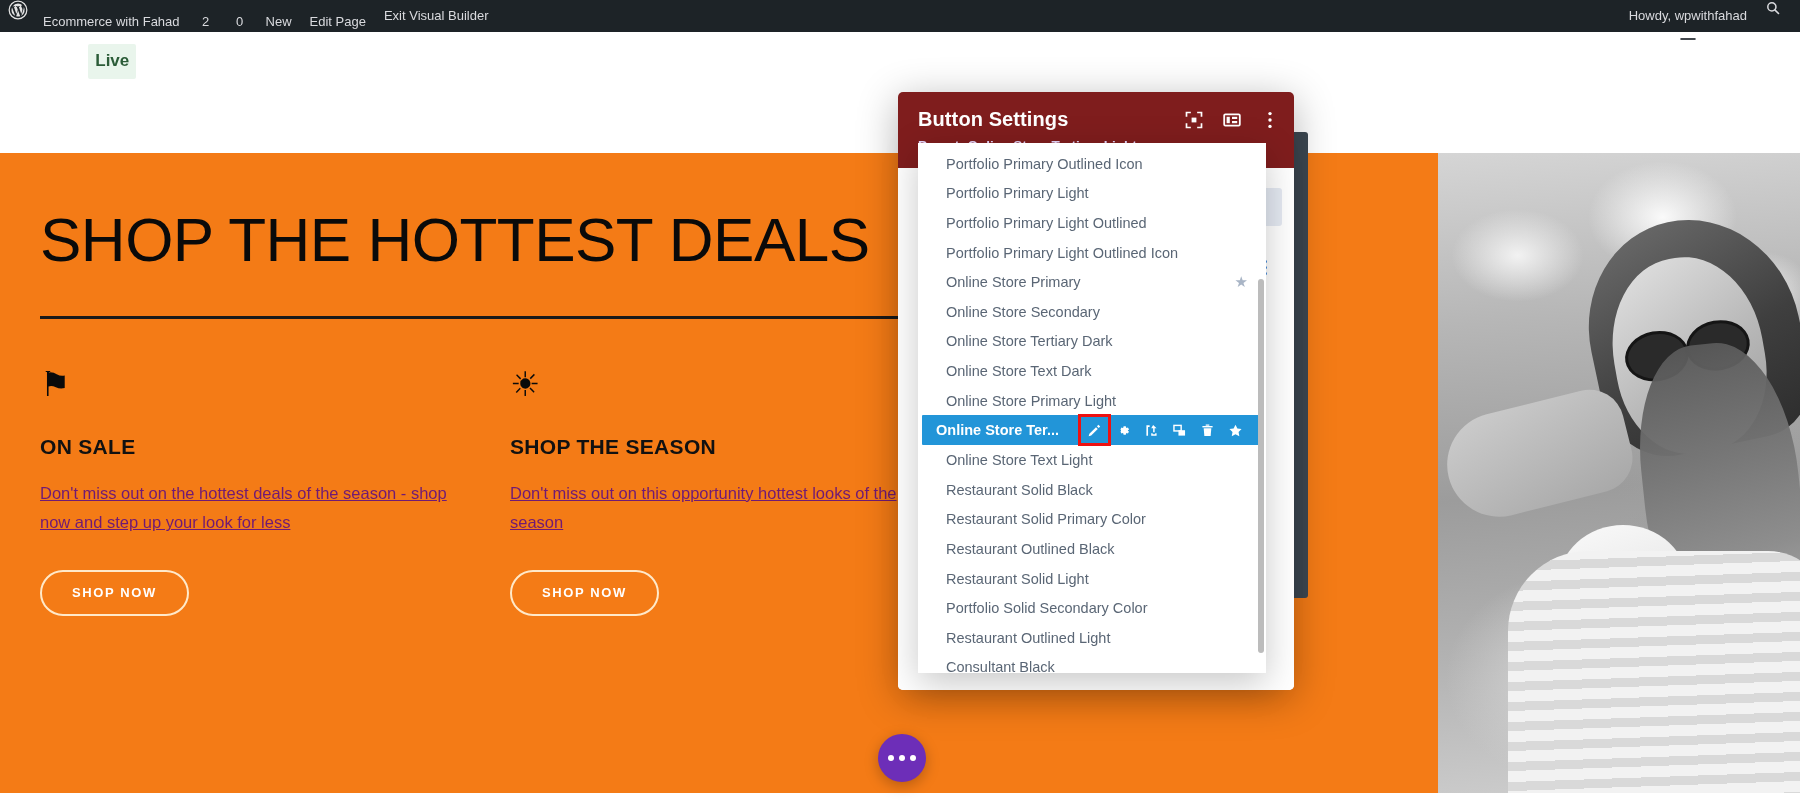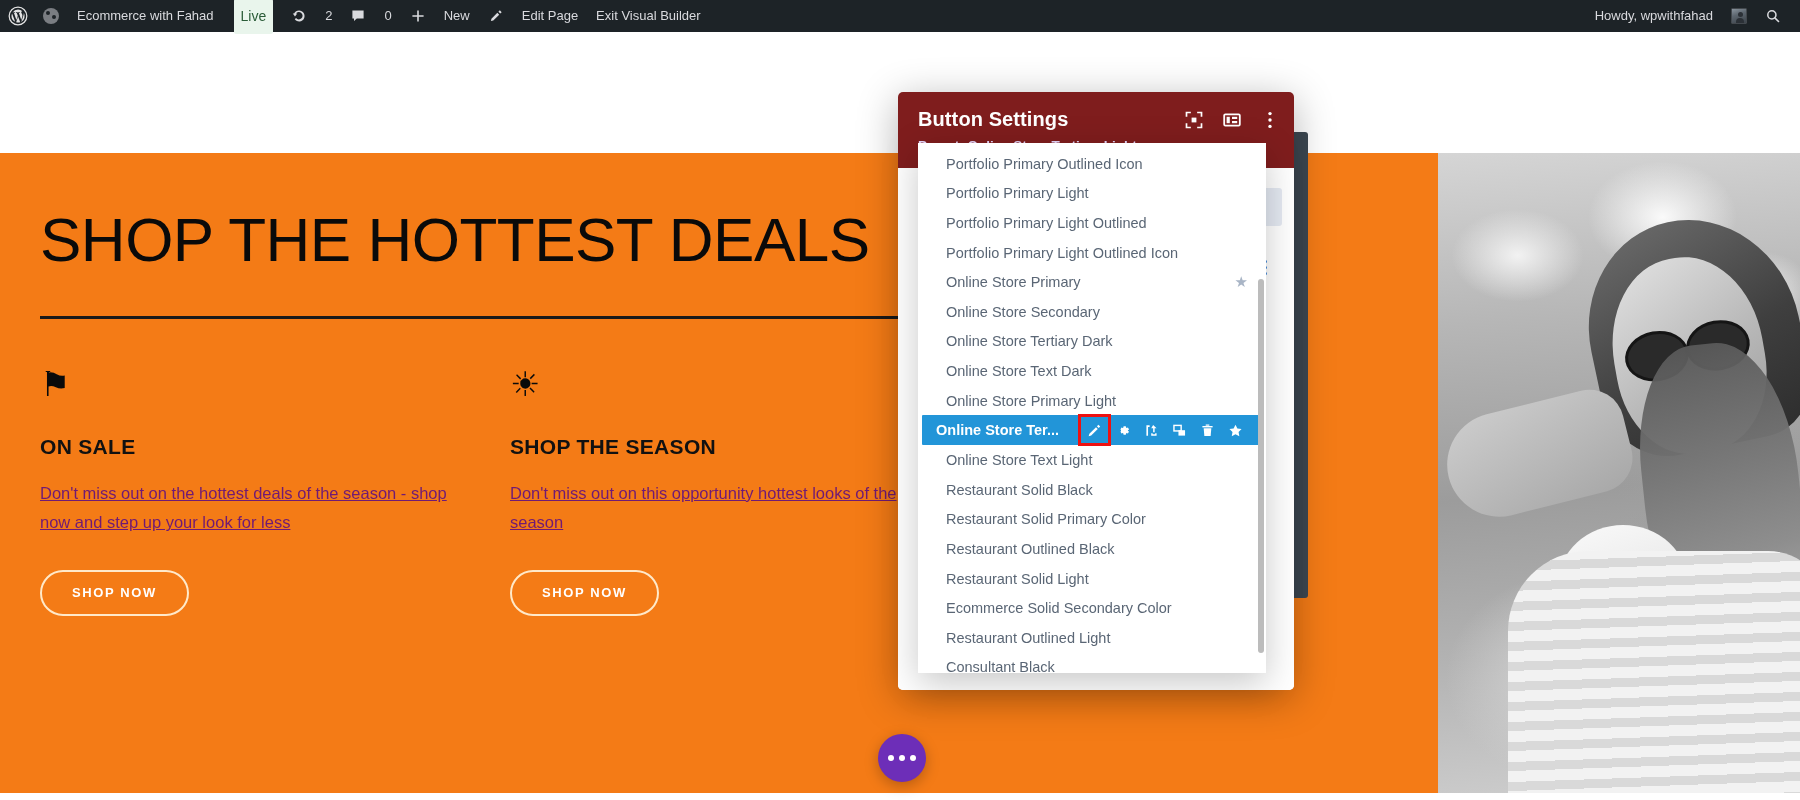--- a/index.html
+++ b/index.html
@@ -15,34 +15,34 @@
   
   .adminbar{
     position:absolute; left:0; top:0; width:1800px; height:32px;
     background:#1d2327; color:#eaeaea;
     display:flex; align-items:center;
     font-size:13px; z-index:60;
   }
   .ab-left{ display:flex; align-items:center; height:32px; }
   .ab-right{ margin-left:auto; display:flex; align-items:center; height:32px; padding-right:10px; }
   .ab-item{
-    display:flex; align-items:center; gap:18px;
+    display:flex; align-items:center; gap:6px;
     height:32px; padding:0 9px; color:#d9dade; white-space:nowrap;
-    font-size:13px; line-height:32px;
+    font-size:13px; line-height:32px;flex-direction:column;
   }
   .ab-item.first{ padding-left:8px; padding-right:6px; }
   .wp-logo{ width:20px; height:20px; display:block; }
   .ab-siteicon{
     width:16px;height:16px;border-radius:50%;
     background:#7a7d82; display:inline-block; position:relative; overflow:hidden;
   }
   .ab-siteicon:before{content:"";position:absolute;left:3px;top:3px;width:4px;height:4px;border-radius:50%;background:#1d2327;}
   .ab-siteicon:after{content:"";position:absolute;left:9px;top:7px;width:4px;height:4px;border-radius:50%;background:#1d2327;}
   .live-badge{
-    background:#e9f5ec; color:#2b5c38; font-size:14px; font-weight:400;
+    background:#e9f5ec; color:#2b5c38; font-size:17px; font-weight:700;
     padding:1px 7px 2px; border-radius:2px; margin-left:2px;
   }
   .ab-count{ color:#d9dade; font-size:13px; }
   .icon-sm{ width:16px;height:16px;display:inline-block;vertical-align:middle; }
   .avatar{
     width:16px;height:16px;display:inline-block;border-radius:1px;
     background:linear-gradient(160deg,#8a949e 0%,#5d666f 40%,#3b4249 100%);
     border:1px solid #43484d; position:relative; overflow:hidden;
   }
   .avatar:after{
@@ -519,21 +519,21 @@
         <div class="dd-item">
           <span class="label">Restaurant Solid Primary Color</span>
         </div>
         <div class="dd-item">
           <span class="label">Restaurant Outlined Black</span>
         </div>
         <div class="dd-item">
           <span class="label">Restaurant Solid Light</span>
         </div>
         <div class="dd-item">
-          <span class="label">Ecommerce Solid Secondary Color</span>
+          <span class="label">Portfolio Solid Secondary Color</span>
         </div>
         <div class="dd-item">
           <span class="label">Restaurant Outlined Light</span>
         </div>
         <div class="dd-item">
           <span class="label">Consultant Black</span>
         </div>
       </div>
     <div class="dd-bar-track">
       <div class="dd-bar-thumb"></div>

